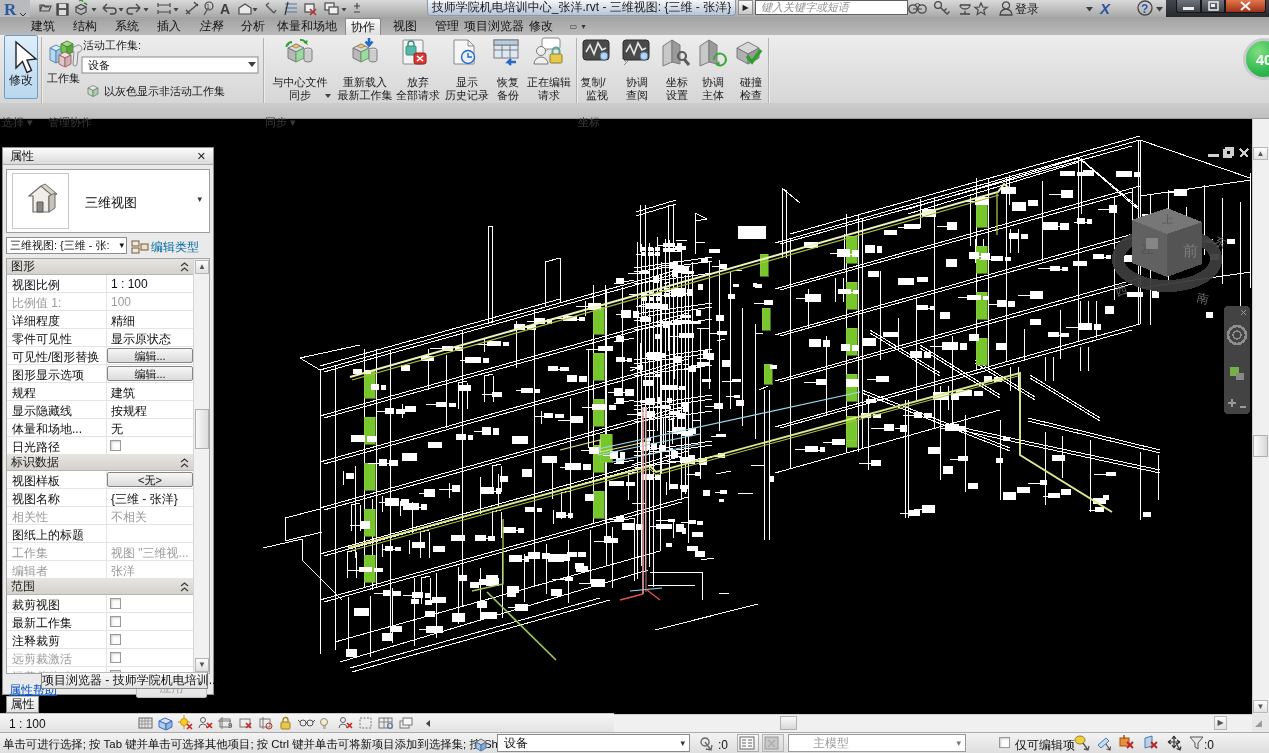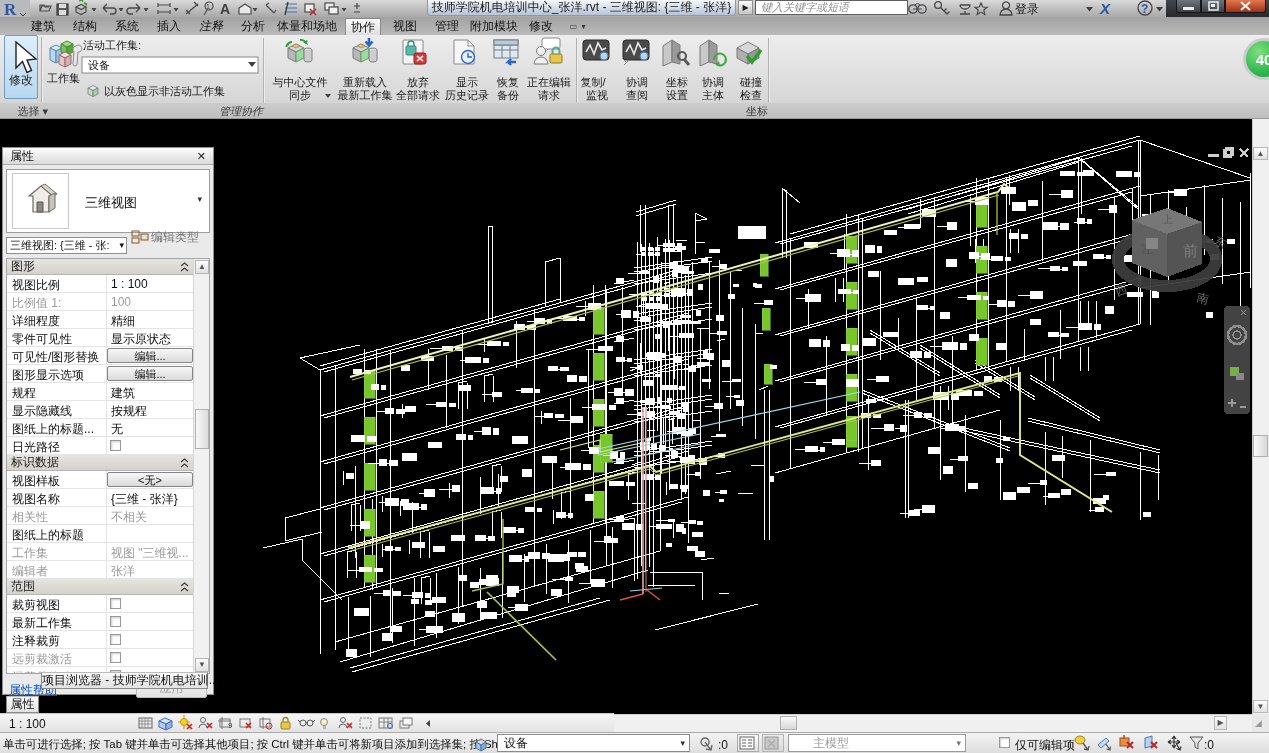--- a/index.html
+++ b/index.html
@@ -13,32 +13,32 @@
 #searchbox{left:755px;top:0px;width:153px;height:15px;background:#fff;border:1px solid #5f5f5f;color:#8f8f8f;font-style:italic;font-size:11px;line-height:13px;padding-left:5px;}
 .winbtn{top:0;height:13px;border:1px solid #14161a;border-top:none;color:#f0f0f0;text-align:center;}
 #btnmin{left:1176px;width:25px;background:linear-gradient(#70747c,#3c3f45);border-radius:0 0 0 3px;}
 #btnmax{left:1201px;width:24px;background:linear-gradient(#70747c,#3c3f45);}
 #btncls{left:1225px;width:41px;background:linear-gradient(#e4764e,#9c3216);border-radius:0 0 3px 0;}
 #tabrow{left:0;top:17px;width:1269px;height:18px;background:linear-gradient(#a2a2a2,#bababa);}
 .rtab{position:absolute;top:1px;height:17px;line-height:17px;color:#131313;font-size:12px;text-align:center;}
 .rtab.act{background:linear-gradient(#fbfbfb,#dedede);border:1px solid #8b8b8b;border-bottom:none;border-radius:2px 2px 0 0;}
 #ribbon{left:0;top:35px;width:1269px;height:68px;background:linear-gradient(#ededed,#d6d6d6);}
 #panelrow{left:0;top:103px;width:1269px;height:16px;background:linear-gradient(#cccccc,#bfbfbf);border-bottom:1px solid #9a9a9a;color:#3a3a3a;font-size:11px;}
-.plabel{position:absolute;top:1px;text-align:right;white-space:nowrap;}
+.plabel{position:absolute;top:12px;text-align:left;white-space:nowrap;}
 #modbtn{left:4px;top:35px;width:34px;height:64px;background:linear-gradient(#ddeefa,#b8d7ee);border:1px solid #6f9cc0;border-radius:2px;}
 #canvas{left:0;top:119px;width:1252px;height:595px;background:#000;}
 #vscroll{left:1252px;top:119px;width:17px;height:596px;background:#f0f0f0;border-left:1px solid #cbcbcb;}
 #hscrollrow{left:0;top:714px;width:1252px;height:18px;background:#f0f0f0;border-top:1px solid #cfcfcf;}
 #viewctl{left:0;top:713px;width:614px;height:19px;background:linear-gradient(#f5f5f5,#e3e3e3);border-top:1px solid #c9c9c9;color:#111;}
 #corner{left:1252px;top:714px;width:17px;height:18px;background:#e8e8e8;}
 #statusbar{left:0;top:732px;width:1269px;height:21px;background:linear-gradient(#f3f3f3,#dedede);border-top:1px solid #ababab;color:#0f0f0f;font-size:12px;}
 #palette{left:2px;top:147px;width:212px;height:548px;background:#eaeaea;border:1px solid #8f8f8f;}
 #paltitle{left:0px;top:0px;width:210px;height:17px;background:linear-gradient(#fcfcfc,#dadada);border-bottom:1px solid #ababab;color:#0f0f0f;padding-left:7px;line-height:16px;font-size:12px;}
 #typesel{left:3px;top:21px;width:204px;height:64px;background:#fff;border:1px solid #9d9d9d;}
-#edittype{left:128px;top:79px;width:80px;height:19px;color:#737373;font-size:12px;}
+#edittype{left:128px;top:89px;width:80px;height:19px;color:#0369a1;font-size:12px;}
 #typecombo{left:3px;top:89px;width:121px;height:17px;background:#fff;border:1px solid #8f8f8f;font-size:11px;line-height:14px;padding-left:3px;color:#0f0f0f;}
 #propgrid{left:3px;top:110px;width:204px;height:416px;background:#fff;border:1px solid #a5a5a5;overflow:hidden;}
 .prow{position:absolute;left:0;width:187px;border-bottom:1px solid #e4e4e4;font-size:12px;color:#0f0f0f;background:#fff;}
 .prow .n{position:absolute;left:5px;top:2px;width:93px;overflow:hidden;white-space:nowrap;}
 .prow .v{position:absolute;left:99px;top:0px;width:88px;border-left:1px solid #e4e4e4;padding:2px 0 0 4px;height:18px;overflow:hidden;white-space:nowrap;}
 .psec{position:absolute;left:0;width:187px;height:16px;background:linear-gradient(#e6e4e0,#d5d2cc);border-bottom:1px solid #b5b5b5;font-size:12px;color:#1b1b1b;padding-left:4px;line-height:15px;}
 .gbtn{position:absolute;background:linear-gradient(#f7f7f7,#dadada);border:1px solid #858585;border-radius:2px;text-align:center;color:#0f0f0f;}
 .graytxt{color:#9b9b9b;}
 .chk{position:absolute;width:11px;height:11px;background:#fdfdfd;border:1px solid #9a9a9a;box-shadow:inset 1px 1px 2px #ccc;}
 #palscroll{position:absolute;right:0px;top:0px;width:16px;height:414px;background:#f1f1f1;border-left:1px solid #d5d5d5;}
@@ -201,21 +201,21 @@
       <div class="rtab" style="left:25px;width:36px;">建筑</div>
 <div class="rtab" style="left:67px;width:36px;">结构</div>
 <div class="rtab" style="left:109px;width:36px;">系统</div>
 <div class="rtab" style="left:151px;width:36px;">插入</div>
 <div class="rtab" style="left:193px;width:36px;font-style:italic;">注释</div>
 <div class="rtab" style="left:235px;width:36px;">分析</div>
 <div class="rtab" style="left:271px;width:72px;">体量和场地</div>
 <div class="rtab act" style="left:345px;width:36px;">协作</div>
 <div class="rtab" style="left:387px;width:36px;">视图</div>
 <div class="rtab" style="left:429px;width:36px;">管理</div>
-<div class="rtab" style="left:464px;width:60px;">附加模块</div>
+<div class="rtab" style="left:464px;width:60px;">项目浏览器</div>
 <div class="rtab" style="left:523px;width:36px;">修改</div>
 <div class="rtab" style="left:563px;width:30px;color:#333;font-size:8px;letter-spacing:1px;">▭ ▾</div>
     </div>
 <div class="abs" id="ribbon"></div>
 <div class="abs" id="modbtn"></div>
 <svg class="abs" style="left:0;top:35px" width="1269" height="68" viewBox="0 35 1269 68">
       <g font-family="Liberation Sans">
 <path d="M16 42 l0 26 l6.5-6.5 l4.5 11 l4.5-2 l-4.5-10.5 l9-1 z" fill="#fff" stroke="#222" stroke-width="1.4"></path>
 <text x="9" y="84" font-size="12" fill="#1b1b1b">修改</text>
 <rect x="41" y="37" width="1" height="79" fill="#b2b2b2"></rect>
@@ -346,21 +346,22 @@
 <rect x="263" y="38" width="1" height="78" fill="#b2b2b2"></rect>
         <rect x="264" y="38" width="1" height="78" fill="#ededed"></rect>
 <rect x="576" y="38" width="1" height="78" fill="#b2b2b2"></rect>
         <rect x="577" y="38" width="1" height="78" fill="#ededed"></rect>
 <rect x="768" y="38" width="1" height="78" fill="#b2b2b2"></rect>
         <rect x="769" y="38" width="1" height="78" fill="#ededed"></rect>
 </g>
     </svg>
 <div class="abs" id="panelrow">
       <div class="plabel" style="left:2px;width:46px;">选择 ▾</div>
-      <div class="plabel" style="left:48px;width:215px;font-style:italic;">管理协作</div>
+      <div class="plabel" style="left:48px;width:215px;">管理协作</div>
+      <div class="plabel" style="left:265px;width:310px;">同步 ▾</div>
       <div class="plabel" style="left:578px;width:190px;">坐标</div>
     </div>
 <div style="position:absolute;left:1243px;top:38px;width:42px;height:42px;border-radius:50%;background:radial-gradient(circle at 35% 30%,#7fe07f,#2eb84e 60%,#1f9e3e);border:3px solid #c9c9ce;color:#fff;font-weight:bold;font-size:15px;text-align:center;line-height:38px;">40</div>
 <div class="abs" id="palette">
 <div class="abs" id="paltitle">属性 <span style="position:absolute;right:7px;top:0;color:#222;font-size:11px;">✕</span></div>
 <div class="abs" id="typesel">
         <div style="position:absolute;left:5px;top:3px;width:57px;height:56px;background:#fff;border:1px solid #c8c8c8;"></div>
         <svg style="position:absolute;left:14px;top:10px;" width="40" height="40">
           <polygon points="8,16 20,6 32,16 28,16 28,32 12,32 12,16" fill="#f0ede6" stroke="#6a6a6a" stroke-width="1.2"></polygon>
           <polygon points="20,6 32,16 36,14 24,4" fill="#d8d4c8" stroke="#6a6a6a" stroke-width="1"></polygon>
@@ -411,21 +412,21 @@
         </div>
 <div class="prow" style="top:124px;height:18px;">
           <span class="n">规程</span>
           <span class="v">建筑</span>
         </div>
 <div class="prow" style="top:142px;height:18px;">
           <span class="n">显示隐藏线</span>
           <span class="v">按规程</span>
         </div>
 <div class="prow" style="top:160px;height:18px;">
-          <span class="n">图纸上的标题...</span>
+          <span class="n">体量和场地...</span>
           <span class="v">无</span>
         </div>
 <div class="prow" style="top:178px;height:18px;">
           <span class="n">日光路径</span>
           <span class="v"></span>
           <span class="chk" style="left:103px;top:3px;"></span>
         </div>
 <div class="psec" style="top:196px;">标识数据<svg style="position:absolute;right:5px;top:3px" width="9" height="10">
             <path d="M1 4 L4.5 1 L8 4 M1 9 L4.5 6 L8 9" stroke="#3a3a3a" stroke-width="1.2" fill="none"></path>
           </svg></div>

